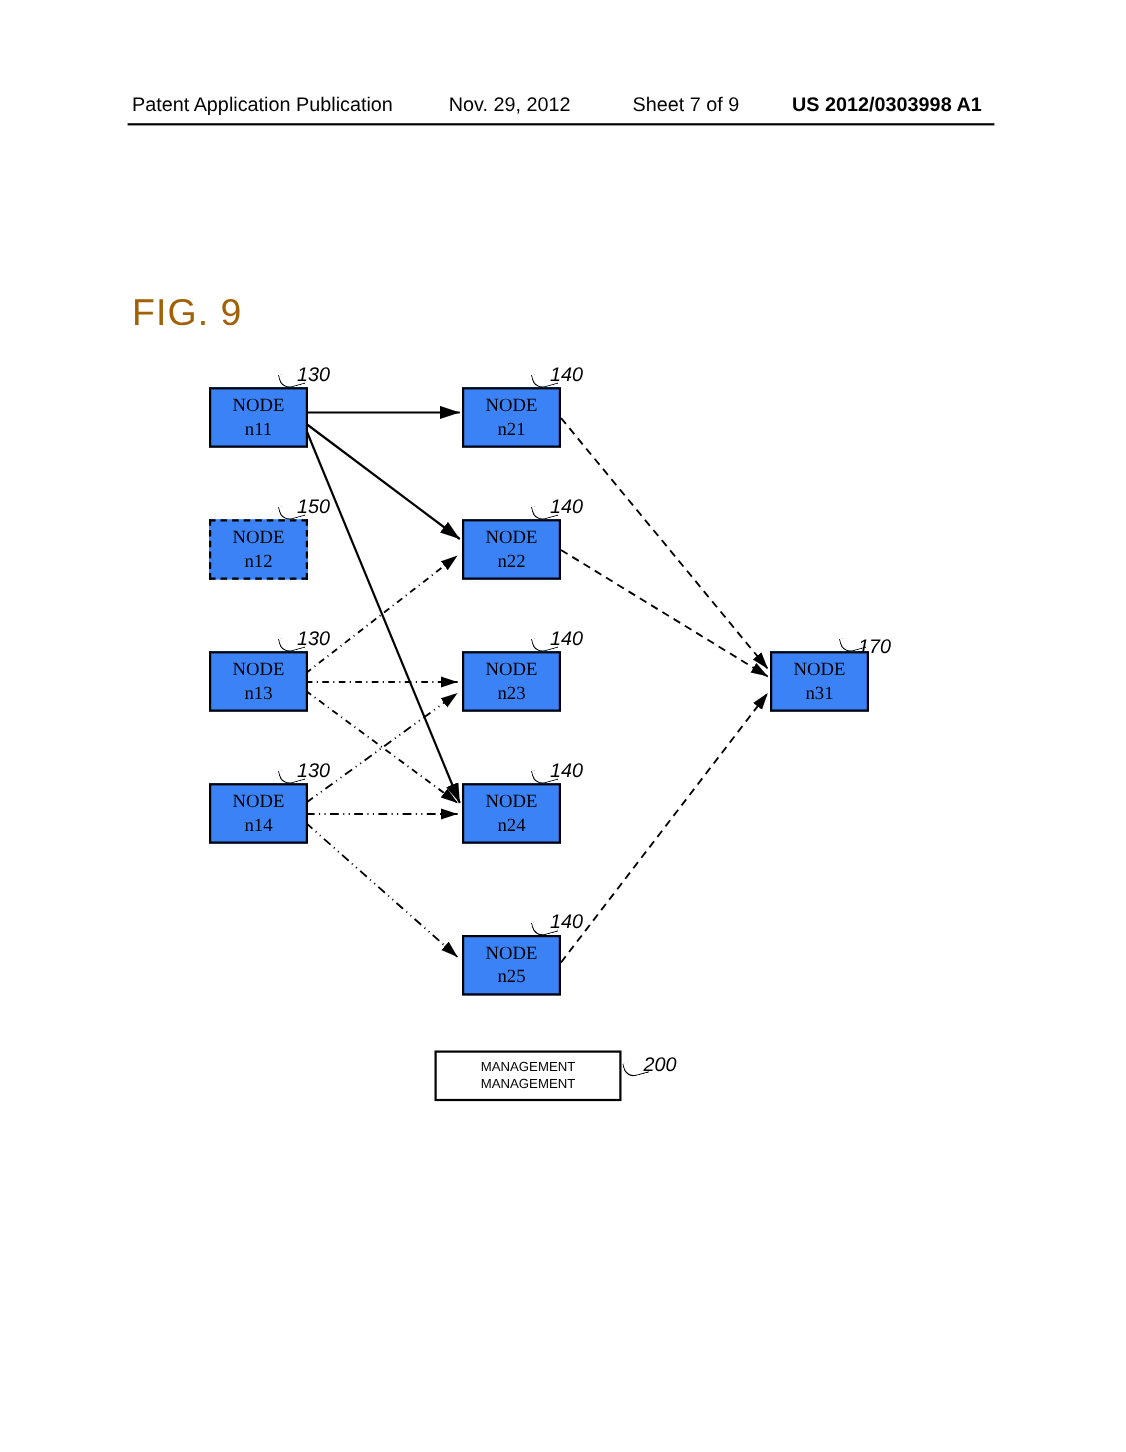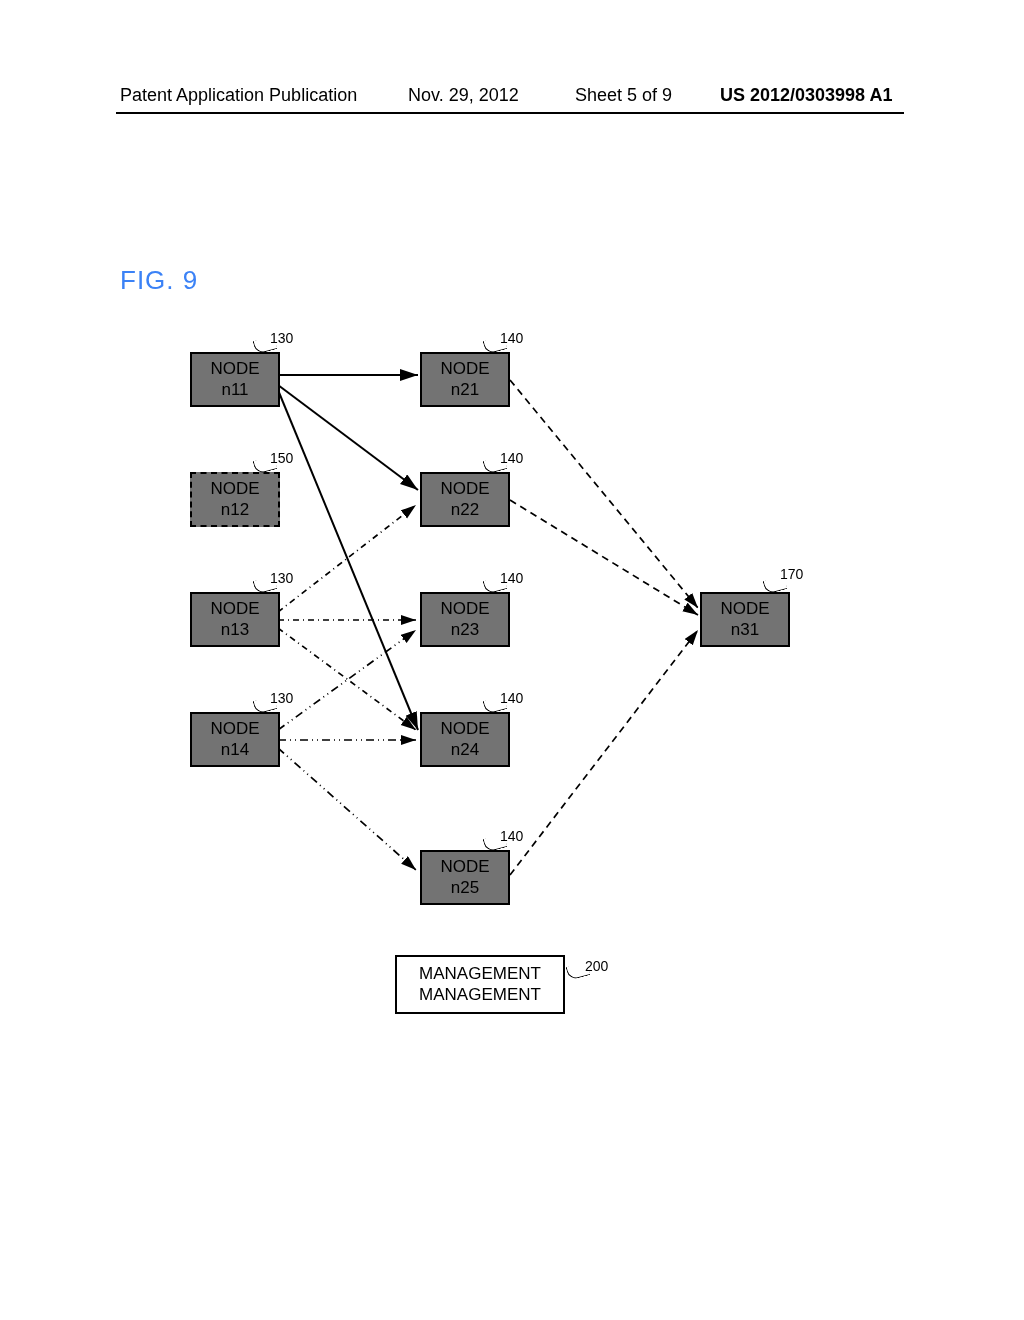--- a/index.html
+++ b/index.html
@@ -28,60 +28,61 @@
     top: 112px;
     left: 116px;
     width: 788px;
     height: 2px;
     background: #000;
   }
   .fig-label {
     position: absolute;
     top: 265px;
     left: 120px;
-    font-size: 26px;
+    font-size: 34px;
     font-family: Arial, sans-serif;
-    color: #3b82f6;
+    color: #a16207;
     letter-spacing: 1px;
   }
   .diagram {
     position: absolute;
     top: 330px;
     left: 150px;
     width: 650px;
     height: 720px;
   }
   .node-box {
     position: absolute;
     width: 90px;
     border: 2px solid #000;
     text-align: center;
     font-size: 17px;
     line-height: 1.25;
     padding: 4px 0;
-    background: #737373;
-    font-family: Liberation Sans, sans-serif;
+    background: #3b82f6;
+    font-family: Liberation Serif, serif;
   }
   .node-box.ghost { border: 2px dashed #000; }
   .node-right { width: 90px; padding: 4px 0; }
   .mgmt-box {
     position: absolute;
     width: 170px;
     border: 2px solid #000;
     text-align: center;
-    font-size: 17px;
+    font-size: 12px;
     line-height: 1.25;
     padding: 6px 0;
     background: #fff;
     font-family: Arial, sans-serif;
   }
   .ref-label {
     position: absolute;
-    font-size: 14px;
+    font-size: 18px;
     font-family: Arial, sans-serif;
+    font-style: italic;
   }
   .leader {
     position: absolute;
     width: 22px;
     height: 14px;
     border-left: 1.5px solid #000;
     border-bottom: 1.5px solid #000;
     border-bottom-left-radius: 10px;
     transform: rotate(-15deg);
   }
@@ -91,21 +92,21 @@
     width: 100%; height: 100%;
     pointer-events: none;
   }
 </style>
 </head>
 <body>
 
 <div class="header">
   <span class="pub-type">Patent Application Publication</span>
   <span class="date">Nov. 29, 2012</span>
-  <span class="sheet">Sheet 5 of 9</span>
+  <span class="sheet">Sheet 7 of 9</span>
   <span class="pubnum">US 2012/0303998 A1</span>
 </div>
 <div class="header-line"></div>
 
 <div class="fig-label">FIG. 9</div>
 
 <div class="diagram">
 
   <svg class="connections" viewBox="0 0 650 720">
     <defs>
@@ -191,21 +192,21 @@
     <div>NODE</div>
     <div>n25</div>
   </div>
   <div class="ref-label" style="left:350px; top:498px;">140</div>
   <div class="leader" style="left:334px; top:506px;"></div>
 
   <div class="node-box node-right" style="left:550px; top:262px;">
     <div>NODE</div>
     <div>n31</div>
   </div>
-  <div class="ref-label" style="left:630px; top:236px;text-align:right;">170</div>
+  <div class="ref-label" style="left:630px; top:248px;text-align:right;">170</div>
   <div class="leader" style="left:614px; top:248px;"></div>
 
   <div class="mgmt-box" style="left:245px; top:625px;">
     <div>MANAGEMENT</div>
     <div>MANAGEMENT</div>
   </div>
   <div class="ref-label" style="left:435px; top:628px;">200</div>
   <div class="leader" style="left:417px; top:634px;"></div>
 
 </div>

